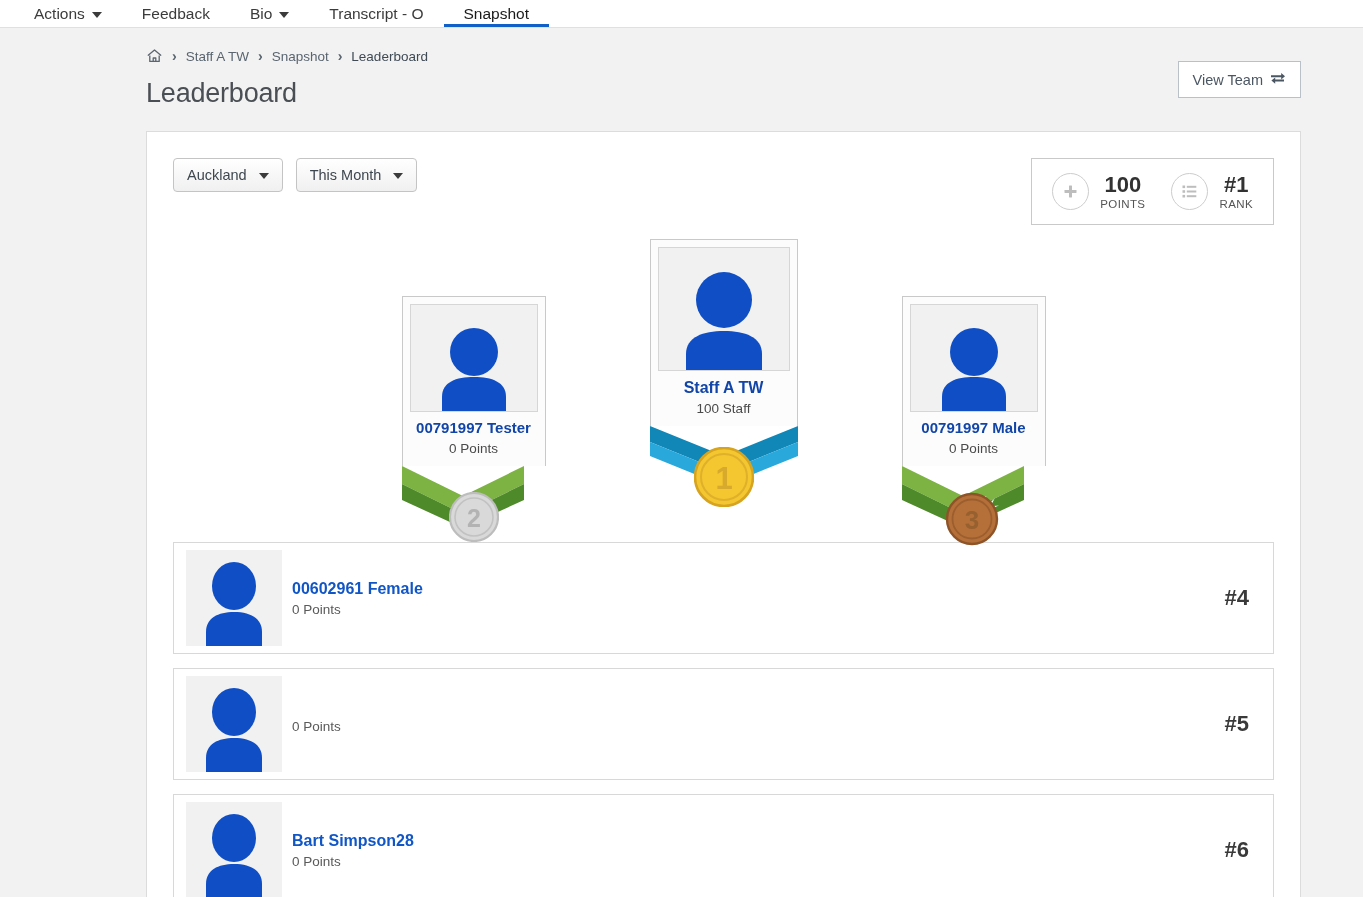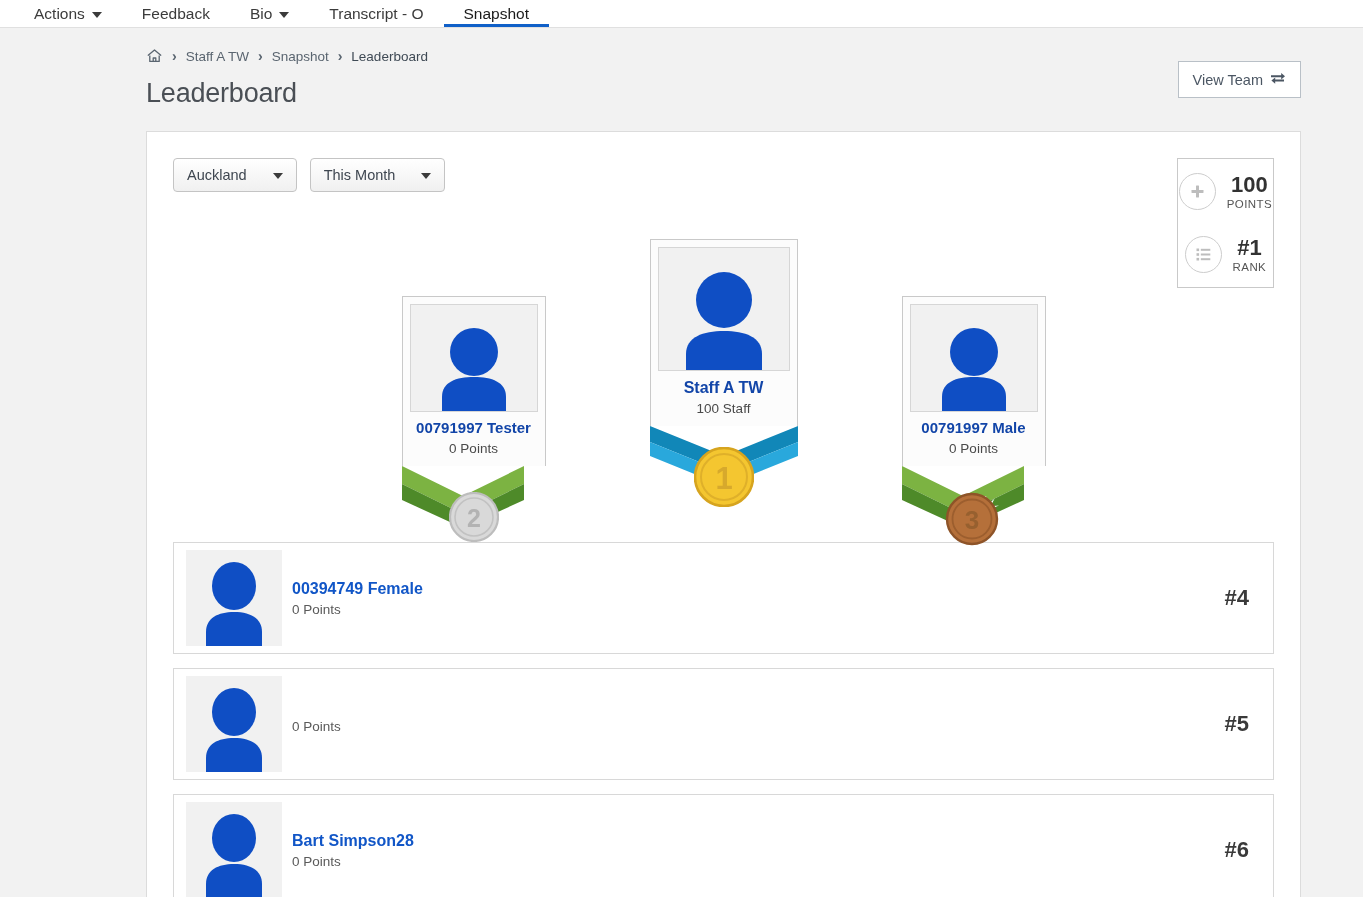--- a/index.html
+++ b/index.html
@@ -117,36 +117,35 @@
   }
   .filter-btn {
     background: linear-gradient(#ffffff, #f0f0f0);
     border: 1px solid #c4c4c4;
     border-radius: 4px;
     padding: 8px 13px;
     font-size: 14.5px;
     color: #3e4650;
     display: flex;
     align-items: center;
-    gap: 26px;
+    gap: 12px;
     cursor: pointer;
   }
 
   
   .stat-box {
     position: absolute;
     top: 26px;
     right: 26px;
     border: 1px solid #c9c9c9;
     display: flex;
     align-items: center;
-    padding: 14px 1px;
+    padding: 14px 20px;
     gap: 26px;
     background: #fff;
-    flex-direction: column;
   }
   .stat {
     display: flex;
     align-items: center;
     gap: 11px;
   }
   .stat-circ {
     width: 35px; height: 35px;
     border-radius: 50%;
     border: 1px solid #cdcdcd;
@@ -443,21 +442,21 @@
   <div class="rows">
 
     <div class="row">
       <div class="row-avatar">
         <svg width="72" height="86" viewBox="0 0 72 86">
           <ellipse cx="36" cy="26" rx="22" ry="24" fill="#0f4ec4"></ellipse>
           <path d="M8 86 V72 C8 58 20 52 36 52 C52 52 64 58 64 72 V86 Z" fill="#0f4ec4"></path>
         </svg>
       </div>
       <div class="row-info">
-        <div class="row-name">00394749 Female</div>
+        <div class="row-name">00602961 Female</div>
         <div class="row-points">0 Points</div>
       </div>
       <div class="row-rank">#4</div>
     </div>
 
     <div class="row">
       <div class="row-avatar">
         <svg width="72" height="86" viewBox="0 0 72 86">
           <ellipse cx="36" cy="26" rx="22" ry="24" fill="#0f4ec4"></ellipse>
           <path d="M8 86 V72 C8 58 20 52 36 52 C52 52 64 58 64 72 V86 Z" fill="#0f4ec4"></path>

